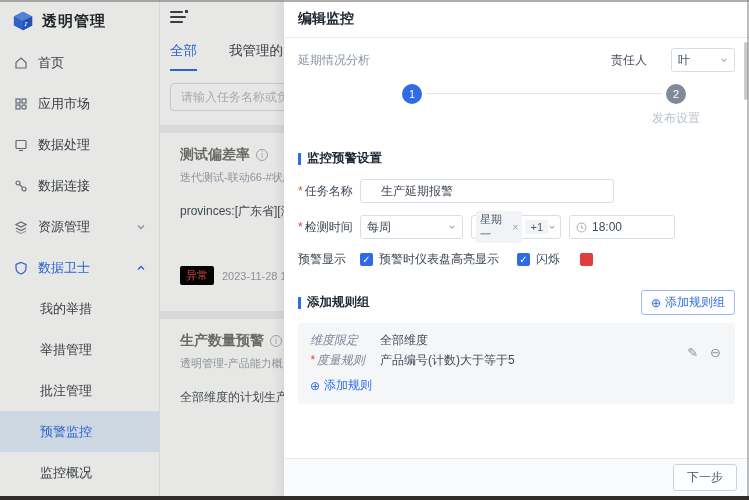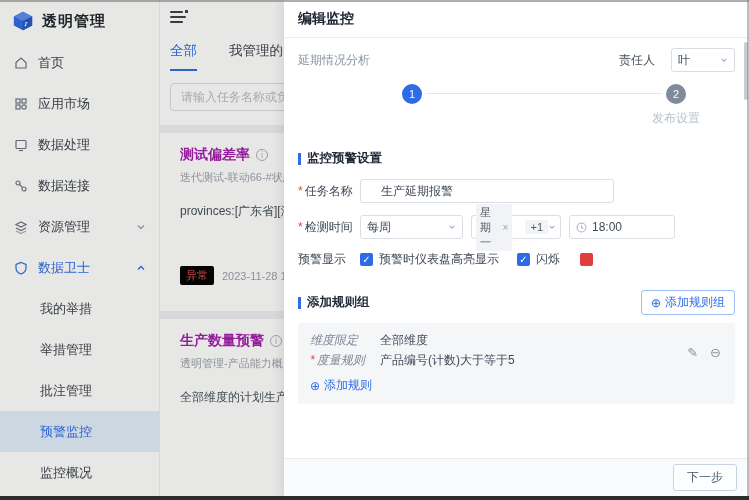--- a/index.html
+++ b/index.html
@@ -34,42 +34,42 @@
   .fold-icon b { position:absolute; top:0; left:15px; width:3px; height:3px; background:#39404b; }
   .tabs { display:flex; gap:32px; margin-top:16px; font-size:13.5px; }
   .tab { padding-bottom:9px; color:#3d4450; cursor:pointer; }
   .tab.active { color:#2e6be6; border-bottom:2px solid #2e6be6; }
   .search-wrap { background:#fff; padding:12px 0 14px 10px; }
   .search-input { width:265px; height:28px; border:1px solid #d8dce3; border-radius:4px; padding:0 10px; font-size:12px; color:#3d4450; background:#fff; outline:none; }
   .search-input::placeholder { color:#b6bcc6; }
 
   .card { background:#fff; margin-top:8px; padding:13px 0 13px 20px; }
   .card-title-row { display:flex; align-items:center; gap:6px; }
-  .card-title { font-size:14px; font-weight:bold; color:#a21caf; }
+  .card-title { font-size:14px; font-weight:bold; color:#737373; }
   .info-icon { width:12px; height:12px; border:1px solid #aab1bc; border-radius:50%; color:#aab1bc; font-size:9px; line-height:10px; text-align:center; font-style:normal; cursor:pointer; }
   .card-sub { margin-top:6px; font-size:11px; color:#9aa2ae; white-space:nowrap; overflow:hidden; }
   .card-body { margin-top:18px; font-size:12px; color:#454e5c; white-space:nowrap; overflow:hidden; }
   .status-row { margin-top:46px; display:flex; align-items:center; gap:8px; }
   .badge-danger { font-size:11px; color:#e25050; background:#000000; padding:2px 6px; border-radius:2px; }
   .status-date { font-size:11px; color:#98a0ac; white-space:nowrap; }
   .card.tall { min-height:178px; }
   .card.fill { min-height:180px; }
 
   
   .overlay { position:absolute; inset:0; background:rgba(40,34,22,.11); z-index:5; }
 
   
   .drawer { position:absolute; left:284px; top:0; width:465px; height:100%; background:#fff; z-index:10; box-shadow:-4px 0 10px rgba(0,0,0,.08); }
   .drawer-header { height:38px; display:flex; align-items:center; padding:0 14px; border-bottom:1px solid #e9ecf0; }
   .drawer-title { font-size:14px; font-weight:bold; color:#1b2430; }
   .drawer-body { position:relative; padding:0 14px; }
 
   .row-top { display:flex; align-items:center; justify-content:space-between; margin-top:10px; }
   .drawer-sub { font-size:12px; color:#8b94a2; }
-  .owner { display:flex; align-items:center; gap:16px; }
+  .owner { display:flex; align-items:center; gap:24px; }
   .owner-label { font-size:12px; color:#4a5260; }
   .mini-select { display:flex; align-items:center; justify-content:space-between; width:64px; height:24px; border:1px solid #d8dde4; border-radius:3px; padding:0 6px; color:#4a5260; cursor:pointer; background:#fff; }
 
   .steps { position:relative; height:62px; margin-top:6px; }
   .step-circle { position:absolute; top:6px; width:20px; height:20px; border-radius:50%; color:#fff; font-size:11px; display:flex; align-items:center; justify-content:center; cursor:pointer; }
   .step-1 { left:104px; background:#2e6be6; }
   .step-2 { left:368px; background:#7f8a9b; }
   .step-line { position:absolute; top:15px; left:128px; width:236px; height:1px; background:#e2e6eb; }
   .step-label { position:absolute; top:32px; width:90px; text-align:center; font-size:12px; }
   .step-label.l1 { left:69px; color:#2a3442; }
@@ -316,21 +316,21 @@
       <span class="form-label"><span class="req">*</span><span>检测时间</span></span>
       <span class="sel freq">
         <span>每周</span>
         <span class="caret">
           <svg viewBox="0 0 10 10" width="8" height="8" fill="none" stroke="#aab1bc" stroke-width="1.3">
               <path d="M2 3.5 L5 6.5 L8 3.5"></path>
             </svg>
         </span>
       </span>
       <span class="sel days">
-        <span style="display:flex;align-items:center;gap:10px;">
+        <span style="display:flex;align-items:center;">
           <span class="tag">
             <span>星期一</span>
             <span class="x">×</span>
           </span>
           <span class="tag plus">+1</span>
         </span>
         <span class="caret">
           <svg viewBox="0 0 10 10" width="8" height="8" fill="none" stroke="#aab1bc" stroke-width="1.3">
               <path d="M2 3.5 L5 6.5 L8 3.5"></path>
             </svg>

